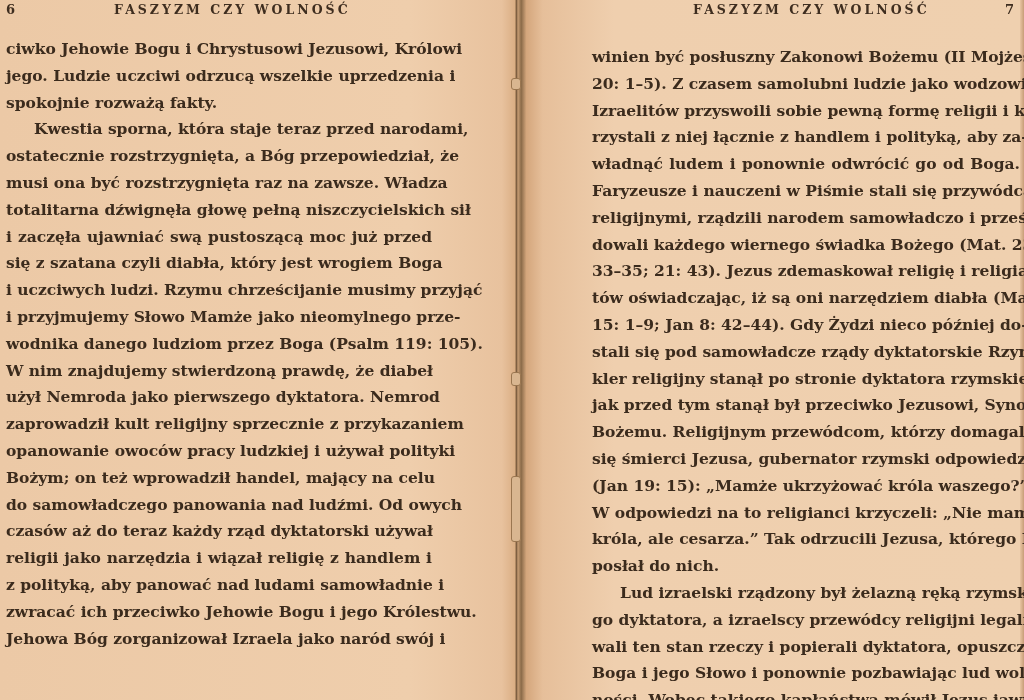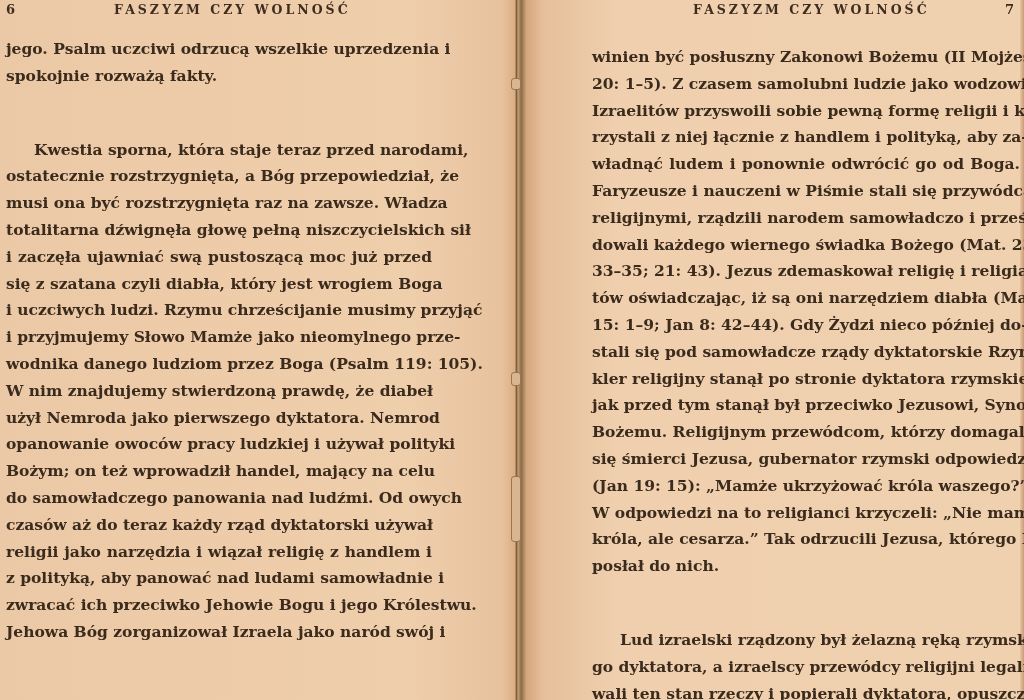--- a/index.html
+++ b/index.html
@@ -56,21 +56,21 @@
     .page.right .body { left: 80px; top: 44px; width: 428px; }
     .line {
       display: block;
       white-space: nowrap;
       text-align-last: justify;
       text-align: justify;
       height: 26.8px;
       overflow: visible;
     }
     .line.last { text-align-last: left; }
-    .line.indent { padding-left: 28px; margin-top: 47px; }
+    .line.indent { padding-left: 28px; }
 
     .spine {
       position: absolute;
       left: 515px;
       top: 0;
       width: 3px;
       height: 700px;
       background: linear-gradient(90deg, #c79d72, #6e5136, #c49a6f);
       opacity: 0.85;
     }
@@ -95,33 +95,35 @@
 <body>
 
 <div class="spread">
 
   <div class="page left">
     <div class="header">
       <span class="num">6</span>
       <span class="title">FASZYZM CZY WOLNOŚĆ</span>
     </div>
     <div class="body">
-      <span class="line">jego. Psalm uczciwi odrzucą wszelkie uprzedzenia i</span>
+      <span class="line">ciwko Jehowie Bogu i Chrystusowi Jezusowi, Królowi</span>
+      <span class="line">jego. Ludzie uczciwi odrzucą wszelkie uprzedzenia i</span>
       <span class="line last">spokojnie rozważą fakty.</span>
       <span class="line indent">Kwestia sporna, która staje teraz przed narodami,</span>
       <span class="line">ostatecznie rozstrzygnięta, a Bóg przepowiedział, że</span>
       <span class="line">musi ona być rozstrzygnięta raz na zawsze. Władza</span>
       <span class="line">totalitarna dźwignęła głowę pełną niszczycielskich sił</span>
       <span class="line">i zaczęła ujawniać swą pustoszącą moc już przed</span>
       <span class="line">się z szatana czyli diabła, który jest wrogiem Boga</span>
       <span class="line">i uczciwych ludzi. Rzymu chrześcijanie musimy przyjąć</span>
       <span class="line">i przyjmujemy Słowo Mamże jako nieomylnego prze-</span>
       <span class="line">wodnika danego ludziom przez Boga (Psalm 119: 105).</span>
       <span class="line">W nim znajdujemy stwierdzoną prawdę, że diabeł</span>
       <span class="line">użył Nemroda jako pierwszego dyktatora. Nemrod</span>
+      <span class="line">zaprowadził kult religijny sprzecznie z przykazaniem</span>
       <span class="line">opanowanie owoców pracy ludzkiej i używał polityki</span>
       <span class="line">Bożym; on też wprowadził handel, mający na celu</span>
       <span class="line">do samowładczego panowania nad ludźmi. Od owych</span>
       <span class="line">czasów aż do teraz każdy rząd dyktatorski używał</span>
       <span class="line">religii jako narzędzia i wiązał religię z handlem i</span>
       <span class="line">z polityką, aby panować nad ludami samowładnie i</span>
       <span class="line">zwracać ich przeciwko Jehowie Bogu i jego Królestwu.</span>
       <span class="line">Jehowa Bóg zorganizował Izraela jako naród swój i</span>
 
     </div>

